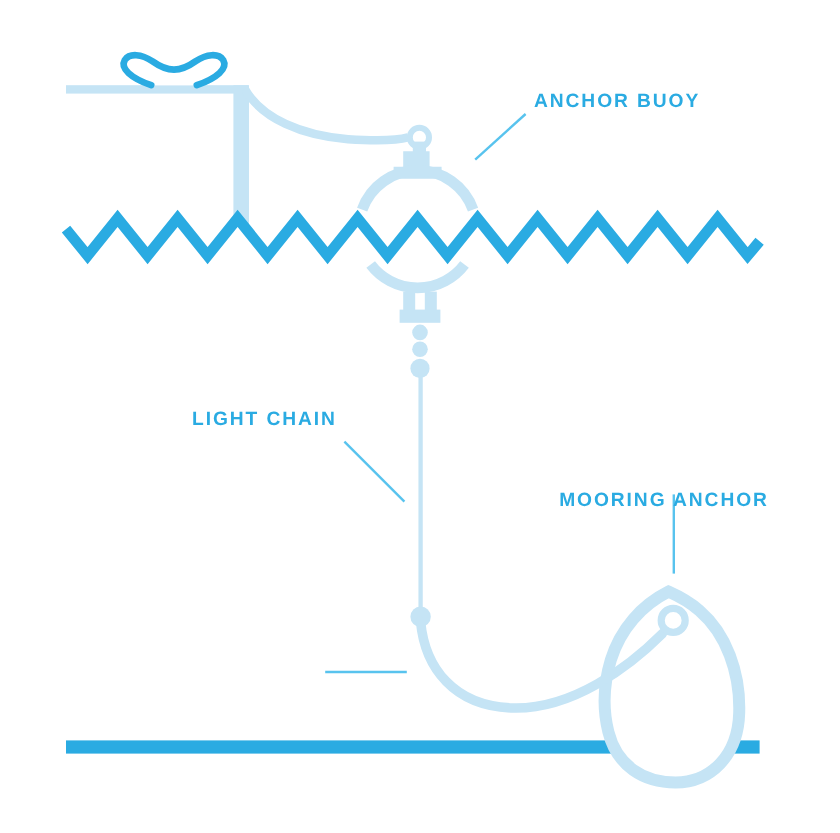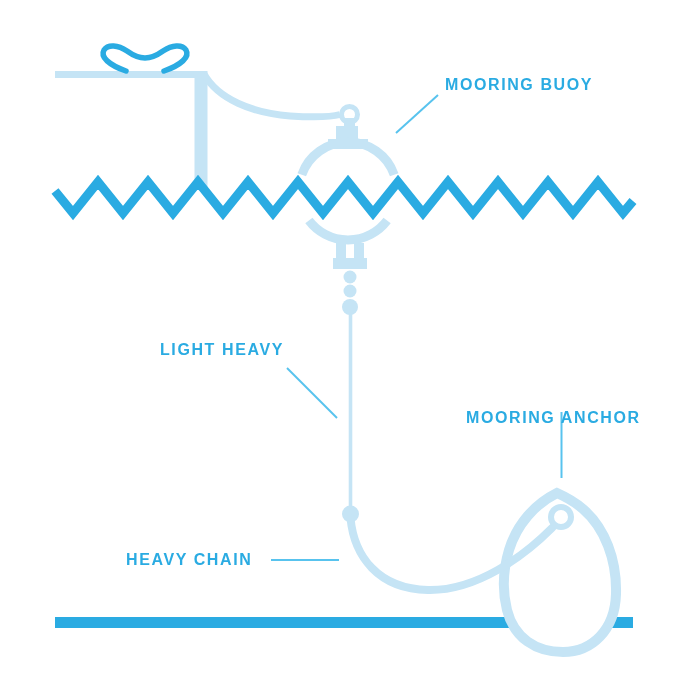--- a/index.html
+++ b/index.html
@@ -86,17 +86,16 @@
     </g>
 
     <polyline class="stroke-accent" stroke-width="9" points="55,191 73,213 98,182 123,213 148,182 173,213 198,182 223,213 248,182 273,213 298,182 323,213 348,182 373,213 398,182 423,213 448,182 473,213 498,182 523,213 548,182 573,213 598,182 623,213 633,201"></polyline>
 
     <line class="leader" x1="396" y1="133" x2="438" y2="95"></line>
     <line class="leader" x1="287" y1="368" x2="337" y2="418"></line>
     <line class="leader" x1="561.5" y1="412" x2="561.5" y2="478"></line>
     <line class="leader" x1="271" y1="560" x2="339" y2="560"></line>
   </svg>
 
-  <div class="label" id="label-mooring-buoy">MOORING BUOY</div>
-  <div class="label" id="label-light-chain">LIGHT HEAVY</div>
+  <div class="label" id="label-mooring-buoy">ANCHOR BUOY</div>
+  <div class="label" id="label-light-chain">LIGHT CHAIN</div>
   <div class="label" id="label-mooring-anchor">MOORING ANCHOR</div>
-  <div class="label" id="label-heavy-chain">HEAVY CHAIN</div>
 </div>
 
 </body></html>

